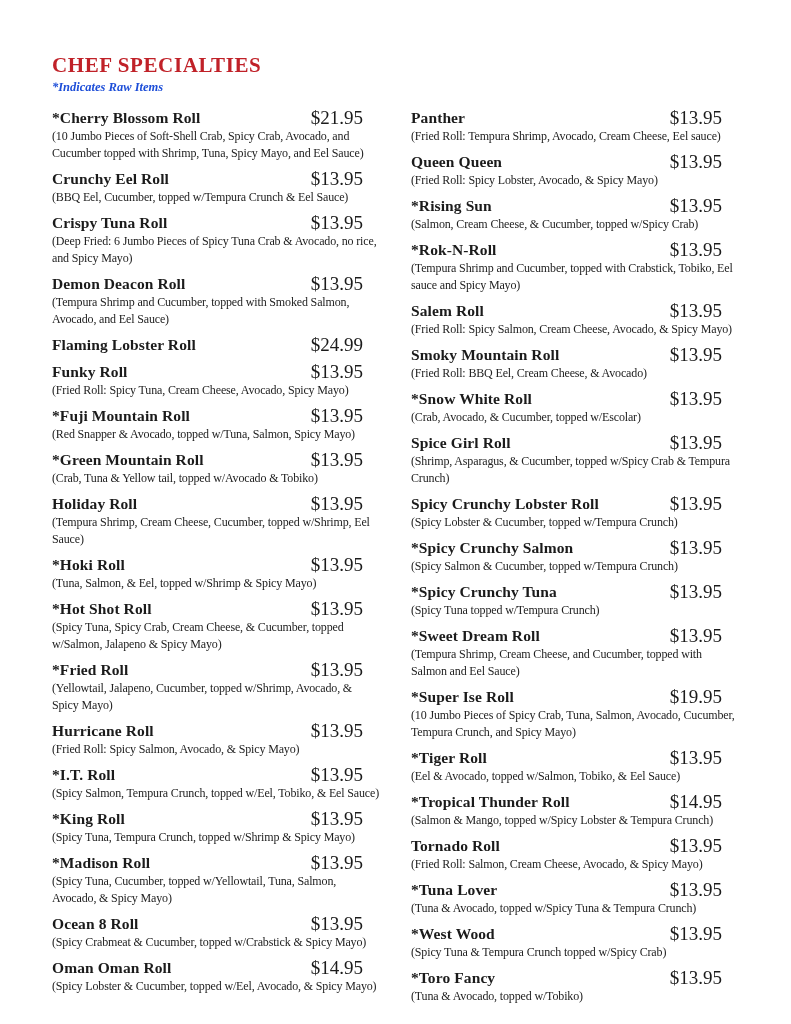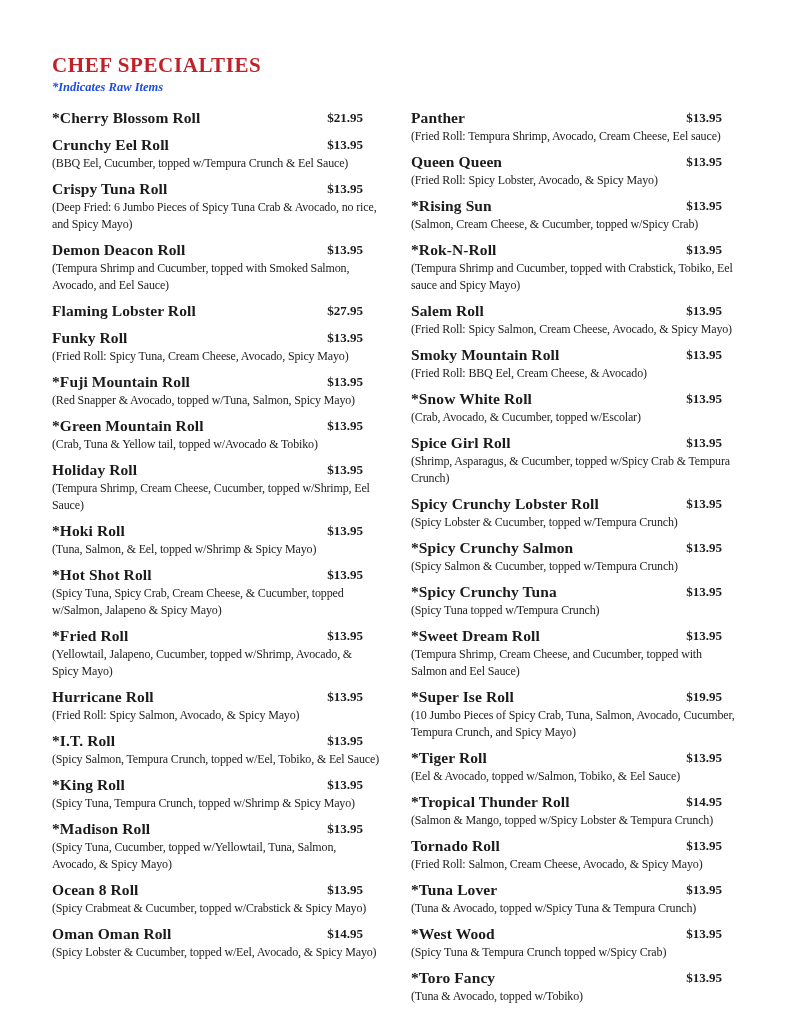--- a/index.html
+++ b/index.html
@@ -32,21 +32,21 @@
   .col { width: 338px; }
   .item { margin-bottom: 7px; }
   .item-head {
     display: flex;
     justify-content: space-between;
     align-items: flex-end;
     padding-right: 18px;
     line-height: 20px;
   }
   .item-name { font-size: 15.5px; font-weight: bold; letter-spacing: 0.1px; }
-  .item-price { font-size: 13px; font-weight: bold; white-space: nowrap; }
+  .item-price { font-size: 19px; font-weight: normal; white-space: nowrap; }
   .item-desc {
     font-size: 12px;
     line-height: 17px;
     letter-spacing: -0.15px;
     color: #222;
   }
 </style>
 </head>
 <body>
 
@@ -55,20 +55,21 @@
     <div class="page-title">CHEF SPECIALTIES</div>
     <div class="subtitle">*Indicates Raw Items</div>
   </div>
   <div class="columns">
     <div class="col">
   <div class="item">
     <div class="item-head">
       <span class="item-name">*Cherry Blossom Roll</span>
       <span class="item-price">$21.95</span>
     </div>
+    <div class="item-desc">(10 Jumbo Pieces of Soft-Shell Crab, Spicy Crab, Avocado, and Cucumber topped with Shrimp, Tuna, Spicy Mayo, and Eel Sauce)</div>
   </div>
 
   <div class="item">
     <div class="item-head">
       <span class="item-name">Crunchy Eel Roll</span>
       <span class="item-price">$13.95</span>
     </div>
     <div class="item-desc">(BBQ Eel, Cucumber, topped w/Tempura Crunch &amp; Eel Sauce)</div>
   </div>
 
@@ -84,21 +85,21 @@
     <div class="item-head">
       <span class="item-name">Demon Deacon Roll</span>
       <span class="item-price">$13.95</span>
     </div>
     <div class="item-desc">(Tempura Shrimp and Cucumber, topped with Smoked Salmon, Avocado, and Eel Sauce)</div>
   </div>
 
   <div class="item">
     <div class="item-head">
       <span class="item-name">Flaming Lobster Roll</span>
-      <span class="item-price">$27.95</span>
+      <span class="item-price">$24.99</span>
     </div>
   </div>
 
   <div class="item">
     <div class="item-head">
       <span class="item-name">Funky Roll</span>
       <span class="item-price">$13.95</span>
     </div>
     <div class="item-desc">(Fried Roll: Spicy Tuna, Cream Cheese, Avocado, Spicy Mayo)</div>
   </div>

